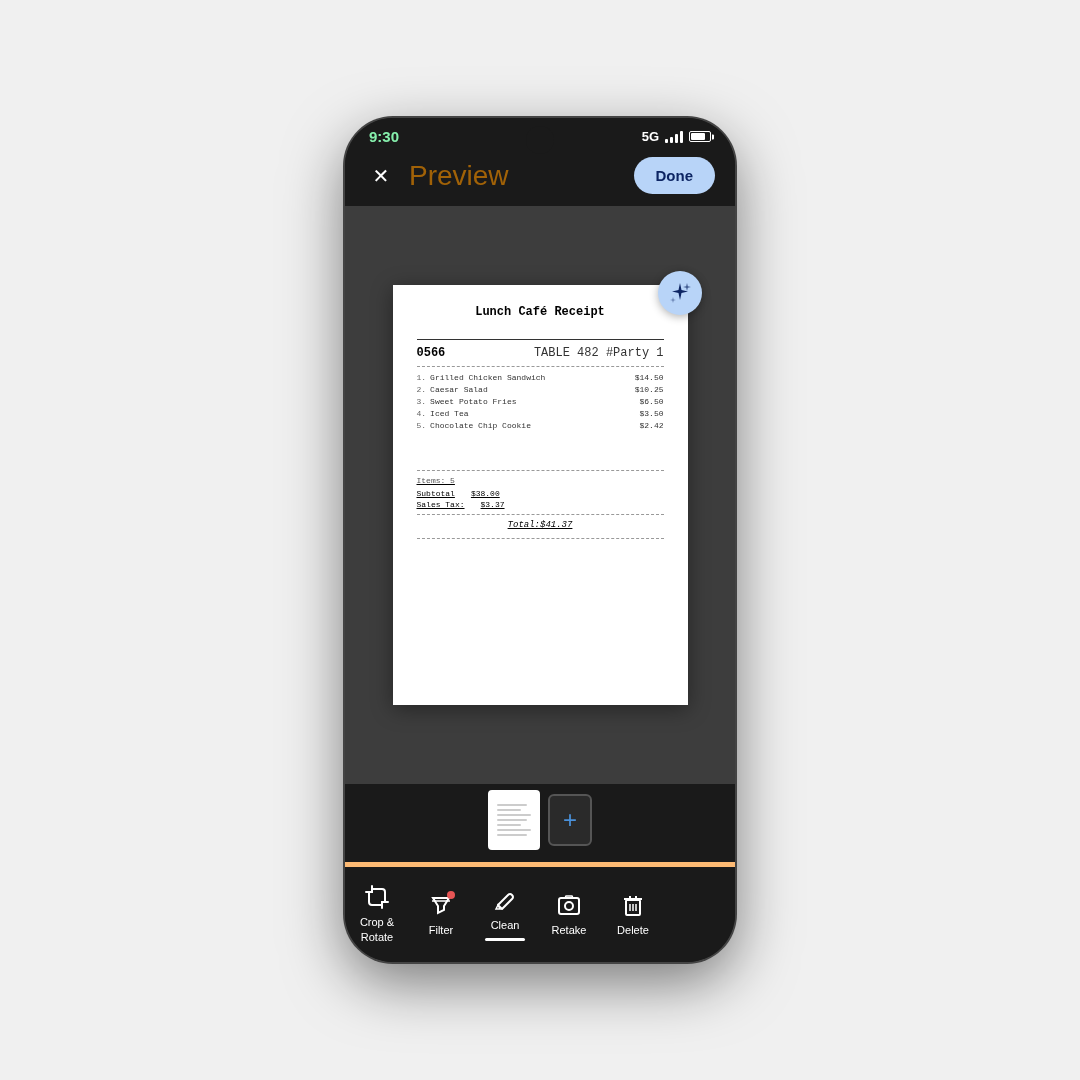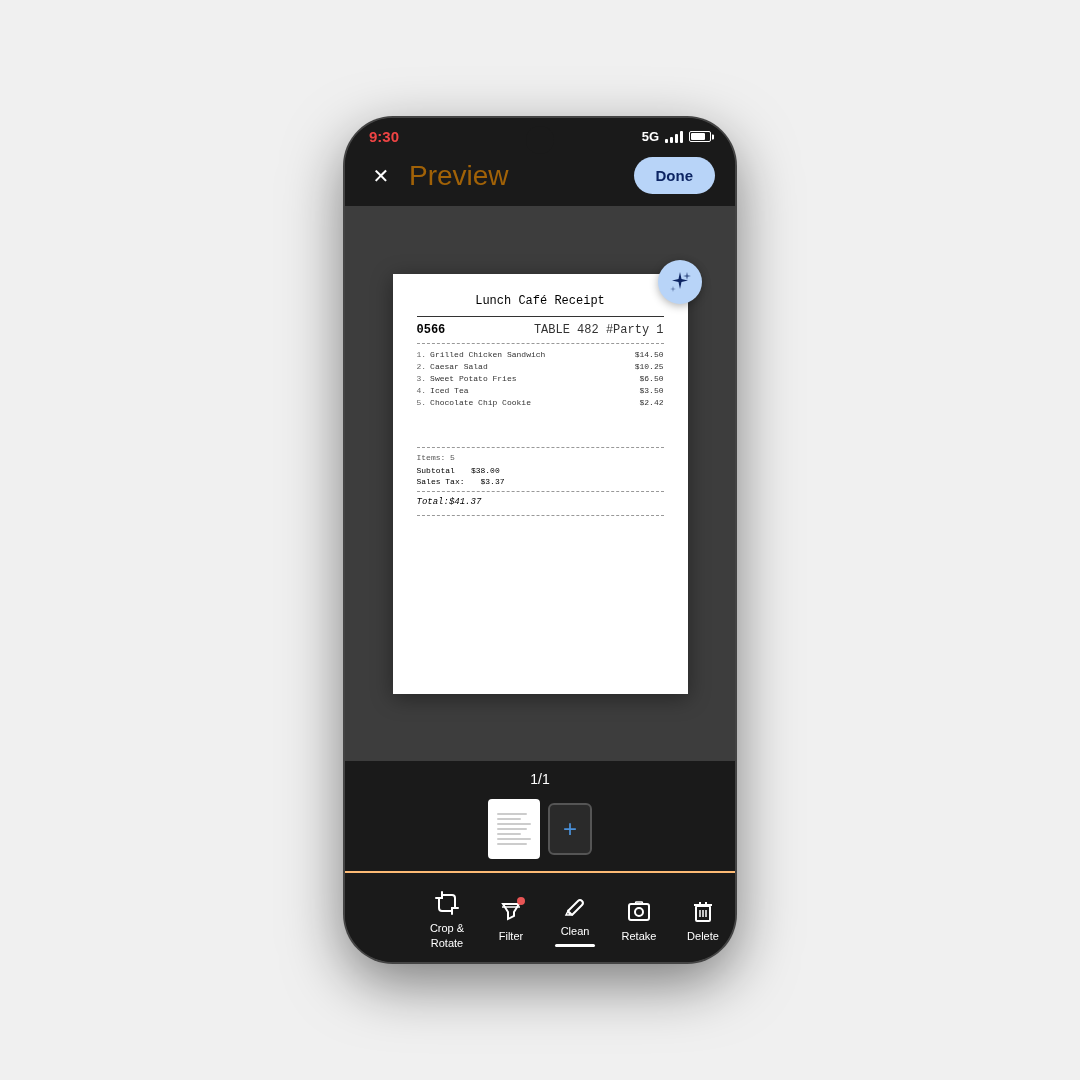--- a/index.html
+++ b/index.html
@@ -26,21 +26,21 @@
     
     .status-bar {
       display: flex;
       justify-content: space-between;
       align-items: center;
       padding: 10px 24px 4px 24px;
       background: #1a1a1a;
       flex-shrink: 0;
     }
     .status-time {
-      color: #ef4444;
+      color: #86efac;
       font-size: 15px;
       font-weight: 600;
     }
     .status-icons {
       display: flex;
       align-items: center;
       gap: 6px;
       color: #fff;
       font-size: 13px;
       font-weight: 600;
@@ -155,22 +155,22 @@
       height: 100%;
       background: #fff;
       box-shadow: 0 4px 20px rgba(0,0,0,0.4);
       padding: 20px 24px;
       font-family: 'Courier New', monospace;
       overflow: hidden;
     }
     .receipt-title {
       text-align: center;
       font-size: 12px;
-      font-weight: normal;
-      margin-bottom: 8px;
+      font-weight: bold;
+      margin-bottom: 20px;
     }
     .receipt-divider {
       border: none;
       border-top: 1px solid #333;
       margin: 4px 0;
     }
     .receipt-number-row {
       display: flex;
       justify-content: space-between;
       align-items: baseline;
@@ -201,39 +201,40 @@
     }
     .receipt-item-left {
       display: flex;
       gap: 4px;
     }
     .receipt-item-num {
       color: #666;
     }
     .receipt-summary {
       margin-top: 8px;
+      text-decoration: underline;
     }
     .receipt-items-count {
       font-size: 8px;
       color: #555;
       margin: 4px 0;
     }
     .receipt-totals {
       margin-top: 4px;
     }
     .receipt-total-row {
       display: flex;
       justify-content: flex-start;
       gap: 16px;
       font-size: 8px;
       margin: 2px 0;
     }
     .receipt-final-row {
       display: flex;
-      justify-content: flex-start;
+      justify-content: center;
       gap: 0;
       font-size: 9px;
       font-style: italic;
       margin: 2px 0;
     }
     
     .sparkle-btn {
       position: absolute;
       top: -14px;
       right: -14px;
@@ -306,25 +307,25 @@
       justify-content: center;
       cursor: pointer;
       color: #4a90d9;
       font-size: 24px;
       font-weight: 300;
     }
     
     .toolbar {
       background: #1a1a1a;
       display: flex;
-      justify-content: flex-end;
-      align-items: center;
-      padding: 12px 0 8px 0;
+      justify-content: flex-start;
+      align-items: center;
+      padding: 12px 0 14px 0;
       flex-shrink: 0;
-      border-top: 2px solid #fdba74;
+      border-top: 5px solid #fdba74;
     }
     .tool-item {
       display: flex;
       flex-direction: column;
       align-items: center;
       gap: 4px;
       cursor: pointer;
       min-width: 64px;
       padding: 4px 0;
     }
@@ -469,23 +470,20 @@
       <div class="sparkle-btn">
         <svg width="24" height="24" viewBox="0 0 24 24" class="sparkle-svg">
           <path d="M12 2 L13.5 9 L20 10.5 L13.5 12 L12 19 L10.5 12 L4 10.5 L10.5 9 Z"></path>
           <path d="M19 2 L19.8 5.2 L23 6 L19.8 6.8 L19 10 L18.2 6.8 L15 6 L18.2 5.2 Z" opacity="0.7"></path>
           <path d="M5 16 L5.6 18.4 L8 19 L5.6 19.6 L5 22 L4.4 19.6 L2 19 L4.4 18.4 Z" opacity="0.5"></path>
         </svg>
       </div>
     </div>
   </div>
 
-  <div class="page-counter">
-    <span>1/1</span>
-  </div>
 
   <div class="thumbnail-strip">
     <div class="thumbnail-item">
       <div class="thumbnail-lines">
         <div class="thumb-line medium"></div>
         <div class="thumb-line short"></div>
         <div class="thumb-line long"></div>
         <div class="thumb-line medium"></div>
         <div class="thumb-line short"></div>
         <div class="thumb-line long"></div>

